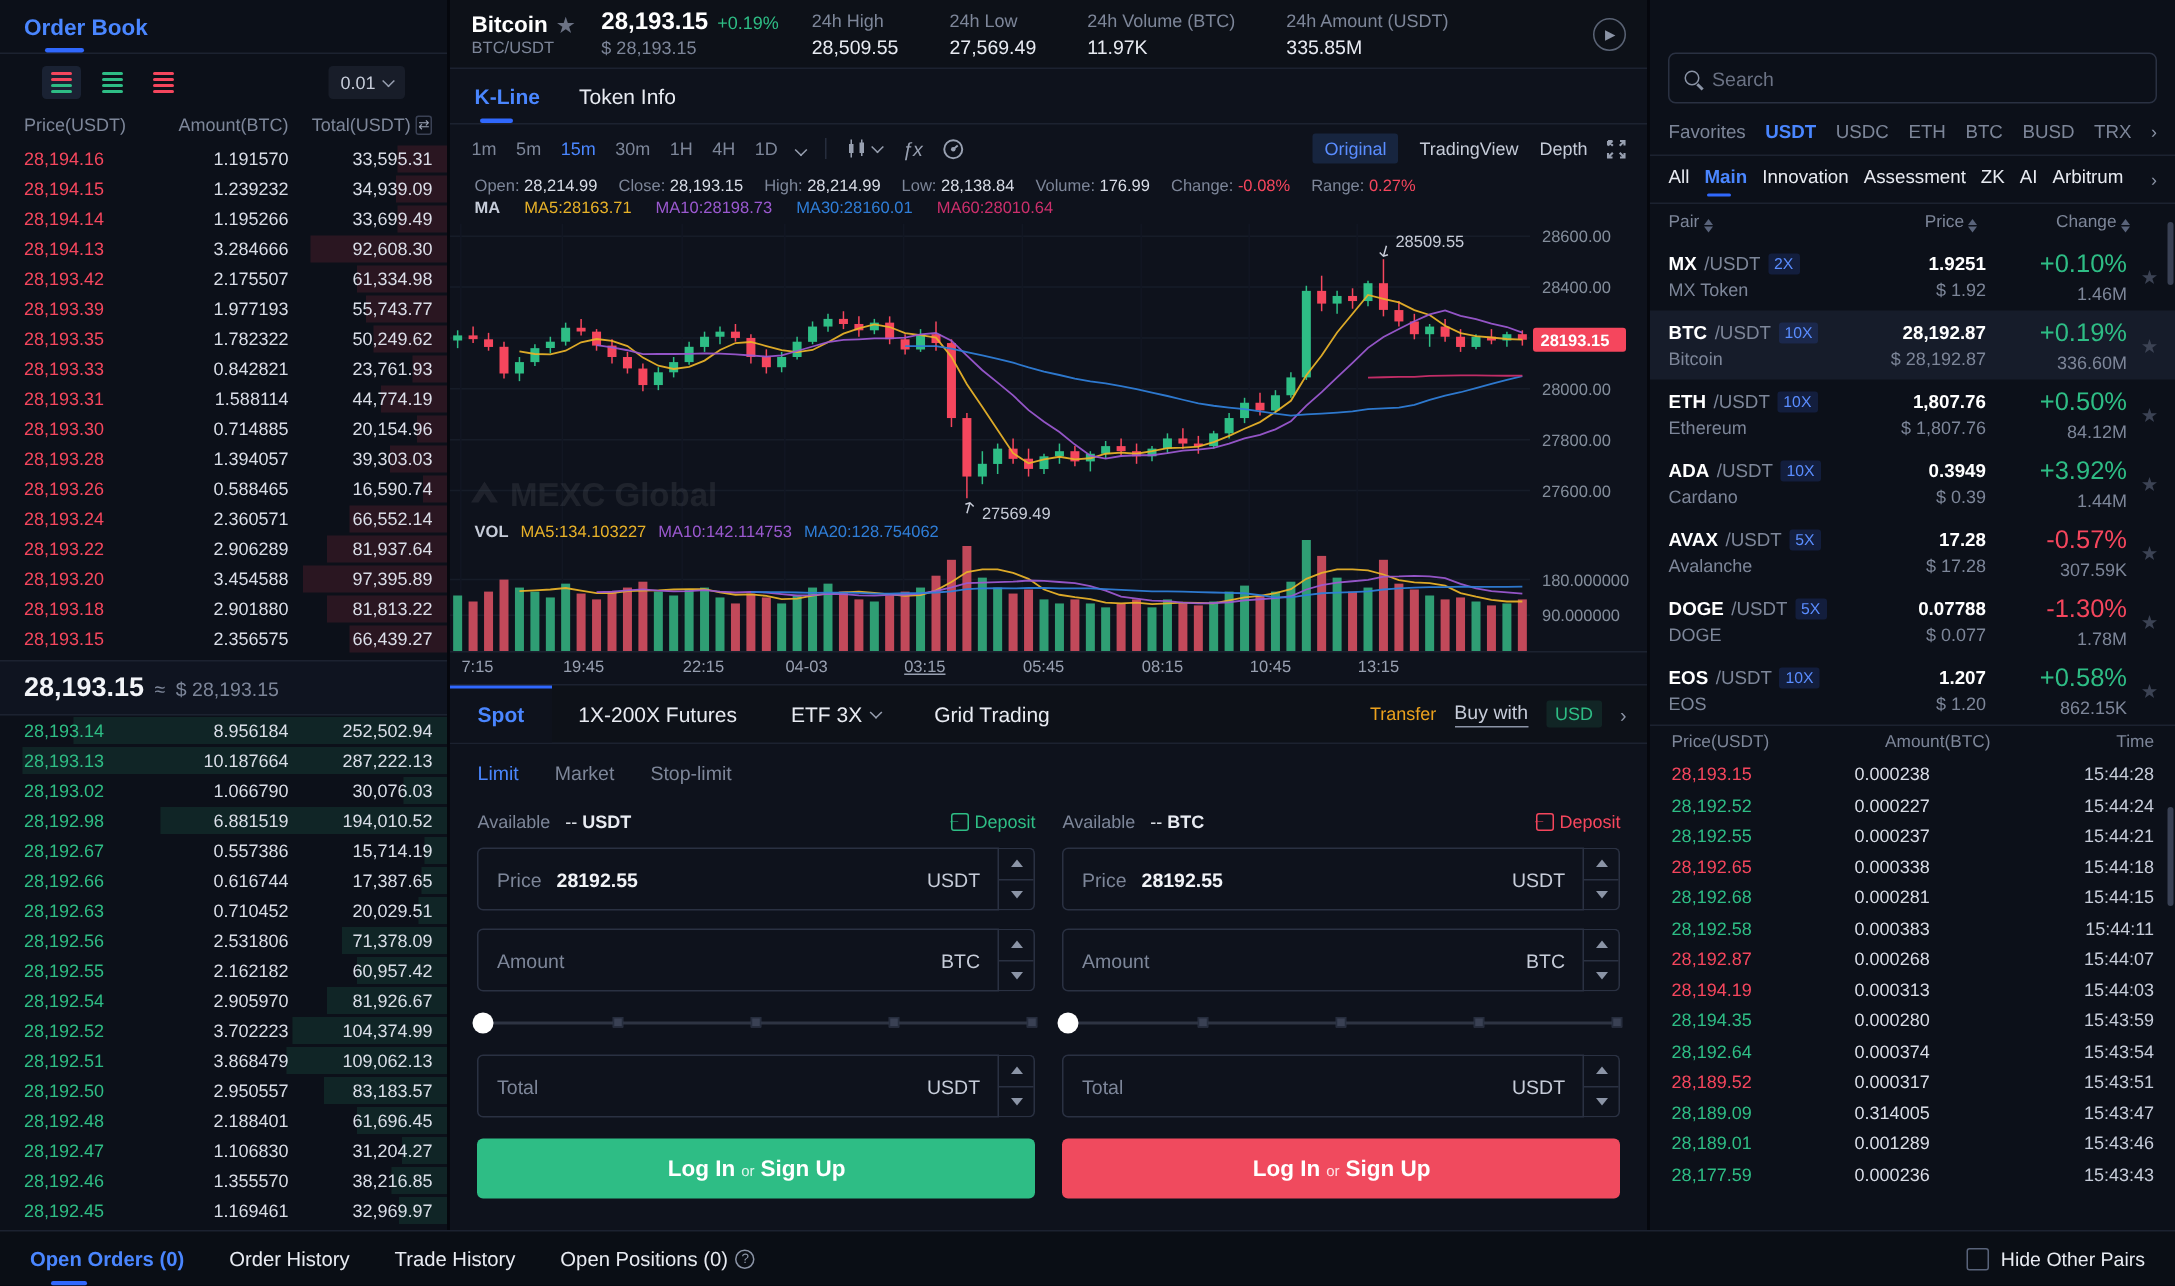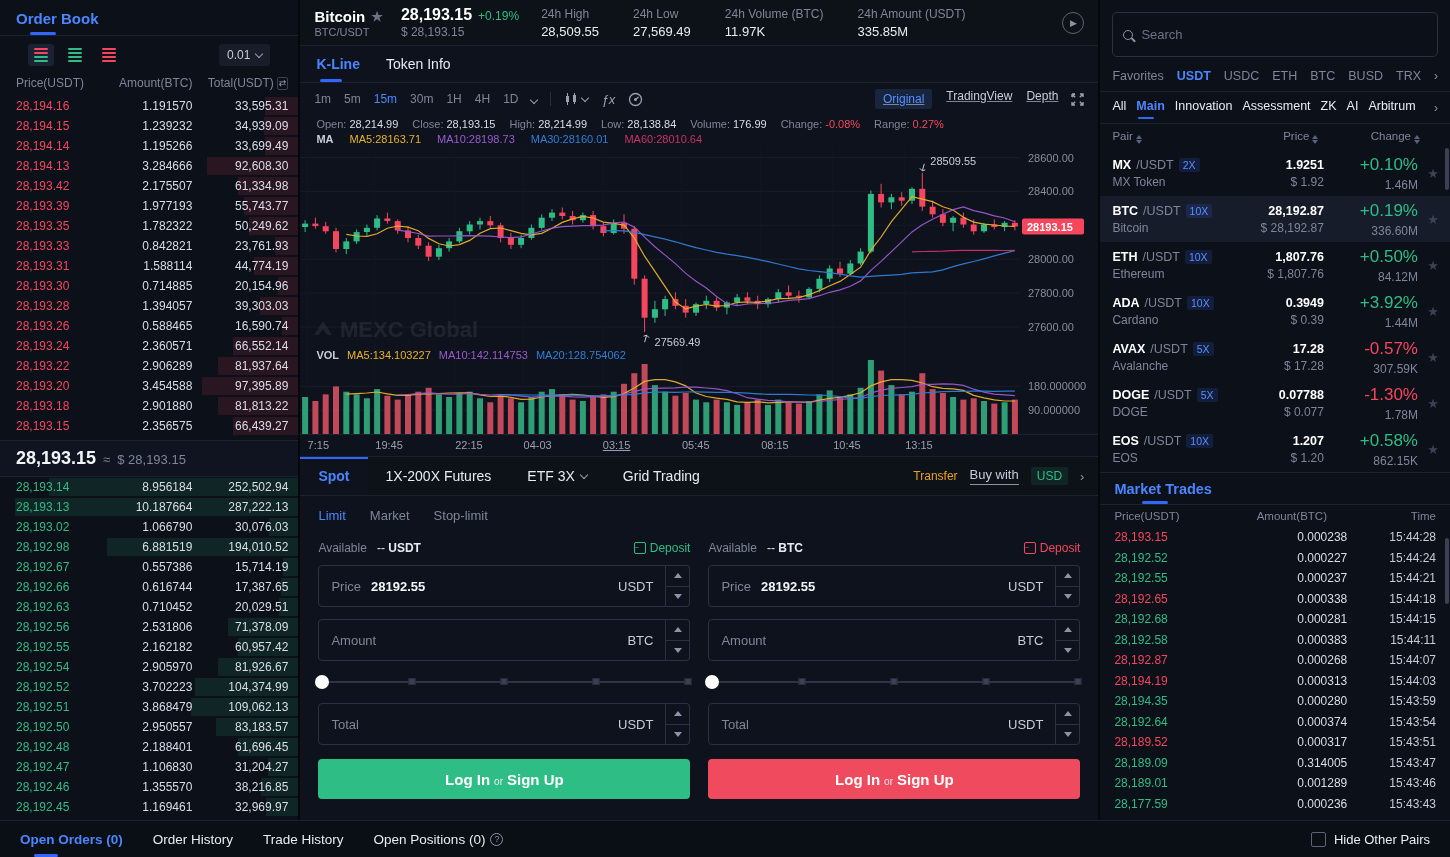--- a/index.html
+++ b/index.html
@@ -63,21 +63,21 @@
   
   .kl-tabs{height:37px;display:flex;align-items:center;gap:26px;padding:0 16px;border-bottom:1px solid var(--line);}
   .kl-tab{font-size:14px;color:#e8ebf2;cursor:pointer;height:100%;display:flex;align-items:center;position:relative;}
   .kl-tab.active{color:var(--blue2);font-weight:bold;}
   .kl-tab.active:after{content:"";position:absolute;bottom:0;left:4px;width:22px;height:3px;background:var(--blue);border-radius:2px;}
   .toolbar{height:32px;display:flex;align-items:center;padding:0 14px;gap:13px;color:var(--dim);font-size:12px;}
   .tf{cursor:pointer;} .tf.active{color:var(--blue2);}
   .tb-sep{width:1px;height:14px;background:#262d3d;}
   .tb-icon{color:#98a0b1;cursor:pointer;display:flex;align-items:center;gap:4px;}
   .fx{font-style:italic;font-size:13px;color:#98a0b1;}
-  .tb-right{margin-left:auto;display:flex;align-items:flex-start;gap:14px;text-decoration:underline;}
+  .tb-right{margin-left:auto;display:flex;align-items:center;gap:14px;}
   .vm{cursor:pointer;color:#c6ccd9;}
   .vm.chip{background:#17253f;color:#5a8dff;padding:3px 8px;border-radius:2px;}
   .ohlc{display:flex;gap:14px;padding:3px 16px 0;font-size:11px;flex-wrap:nowrap;}
   .ohlc .lab{color:var(--dim);} .ohlc .val{color:#d9dde7;margin-left:3px;} .ohlc .val.neg{color:var(--red);}
   .ma-row{display:flex;gap:16px;padding:3px 16px;font-size:11px;}
   .ma-row .lead{color:#c6ccd9;font-weight:bold;}
 
   .chart-wrap{position:relative;height:285px;margin-top:1px;}
   .vol-labels{position:absolute;left:16px;top:200px;display:flex;gap:8px;font-size:11px;}
   .vol-labels .lead{color:#c6ccd9;font-weight:bold;}
@@ -118,21 +118,21 @@
   .slider{position:relative;height:14px;margin:2px 2px 14px;}
   .slider .track{position:absolute;left:0;right:0;top:6px;height:2px;background:#2e3443;}
   .slider .tick{position:absolute;top:3px;width:7px;height:7px;background:#3a4154;border:1px solid #262d3d;transform:translateX(-50%) rotate(0deg);}
   .slider .knob{position:absolute;left:0;top:0;width:14px;height:14px;border-radius:50%;background:#fff;transform:translateX(-50%);left:2px;cursor:pointer;z-index:2;}
   .submit{height:40px;border:none;border-radius:4px;color:#fff;font-size:15px;cursor:pointer;font-family:"Liberation Sans",sans-serif;margin-top:2px;}
   .submit b{font-weight:bold;} .submit .or{font-weight:normal;opacity:.85;font-size:10px;padding:0 4px;}
   .submit.green{background:var(--green);} .submit.red{background:#f04a5e;}
 
   
   .search-row{padding:12px 12px 8px;}
-  .search-box{height:45px;border:1px solid #2a3142;border-radius:5px;display:flex;align-items:center;padding:0 10px;gap:8px;}
+  .search-box{height:34px;border:1px solid #2a3142;border-radius:5px;display:flex;align-items:center;padding:0 10px;gap:8px;margin-top:23px;}
   .mag{width:10px;height:10px;border:1.5px solid #8b94a6;border-radius:50%;position:relative;flex:none;}
   .mag:after{content:"";position:absolute;width:5px;height:1.5px;background:#8b94a6;transform:rotate(45deg);right:-4px;bottom:-2px;}
   .search-box input{flex:1;background:transparent;border:none;outline:none;color:#e8ebf2;font-size:13px;font-family:"Liberation Sans",sans-serif;}
   .search-box input::placeholder{color:#6b7284;}
   .qtabs{display:flex;align-items:center;gap:13px;padding:4px 12px 8px;font-size:12.5px;color:var(--dim);position:relative;}
   .qtab{cursor:pointer;} .qtab.active{color:var(--blue2);font-weight:bold;}
   .more-arrow{margin-left:auto;color:#8b94a6;cursor:pointer;font-size:12px;}
   .ctabs{display:flex;align-items:center;gap:10px;padding:7px 12px;font-size:12.5px;color:#e8ebf2;border-top:1px solid var(--line);border-bottom:1px solid var(--line);}
   .ctab{cursor:pointer;position:relative;padding-bottom:3px;}
   .ctab.active{color:var(--blue2);font-weight:bold;}
@@ -158,21 +158,21 @@
   .pr-vol{color:var(--dim);font-size:12px;margin-top:3px;}
   .pr-star{width:22px;text-align:center;color:#3c4354;font-size:13px;cursor:pointer;}
   .mt-title-row{padding:8px 14px 0;border-top:1px solid var(--line);}
   .mt-title{display:inline-block;color:var(--blue2);font-size:14.5px;font-weight:bold;padding-bottom:7px;position:relative;}
   .mt-title:after{content:"";position:absolute;left:28px;bottom:0;width:26px;height:3px;background:var(--blue);border-radius:2px;}
   .mt-head{display:flex;padding:5px 14px;color:var(--dim);font-size:11.5px;border-top:1px solid var(--line);}
   .mt-head .h1{flex:1.1;} .mt-head .h2{flex:1;text-align:center;} .mt-head .h3{flex:.8;text-align:right;}
   .mt-rows{flex:1;overflow:hidden;}
   .mt-row{display:flex;padding:0 14px;height:20.5px;align-items:center;font-size:12px;cursor:default;}
   .mt-row .p{flex:1.1;} .mt-row .p.up{color:var(--green);} .mt-row .p.down{color:var(--red);}
-  .mt-row .a{flex:1;text-align:right;color:#d9dde7;}
+  .mt-row .a{flex:1;text-align:left;color:#d9dde7;}
   .mt-row .t{flex:.8;text-align:right;color:#c6ccd9;}
   .vscroll{position:absolute;right:1px;width:4px;border-radius:2px;background:#3a4154;}
 
   
   .bottom-bar{height:37px;border-top:1px solid var(--line);background:#0a0e15;display:flex;align-items:center;padding:0 20px;gap:30px;}
   .bb-item{font-size:13.5px;color:#e8ebf2;cursor:pointer;position:relative;height:100%;display:flex;align-items:center;gap:5px;}
   .bb-item.active{color:var(--blue2);font-weight:bold;}
   .bb-item.active:after{content:"";position:absolute;bottom:0;left:14px;width:24px;height:3px;background:var(--blue);border-radius:2px;}
   .help-ic{width:13px;height:13px;border:1px solid #8b94a6;border-radius:50%;color:#8b94a6;font-size:9px;display:inline-flex;align-items:center;justify-content:center;font-weight:normal;}
   .bb-right{margin-left:auto;display:flex;align-items:center;gap:8px;color:#e8ebf2;font-size:13px;}
@@ -1143,23 +1143,20 @@
               <div class="pr-p1">1.207</div>
               <div class="pr-p2">$ 1.20</div>
             </div>
             <div class="pr-chg">
               <div class="pr-c1 up">+0.58%</div>
               <div class="pr-vol">862.15K</div>
             </div>
             <div class="pr-star">★</div>
           </div>
         </div>
-      <div class="mt-title-row">
-        <span class="mt-title">Market Trades</span>
-      </div>
       <div class="mt-head">
         <span class="h1">Price(USDT)</span>
         <span class="h2">Amount(BTC)</span>
         <span class="h3">Time</span>
       </div>
       <div class="mt-rows" id="trades-list">
           <div class="mt-row">
             <span class="p down">28,193.15</span>
             <span class="a">0.000238</span>
             <span class="t">15:44:28</span>

